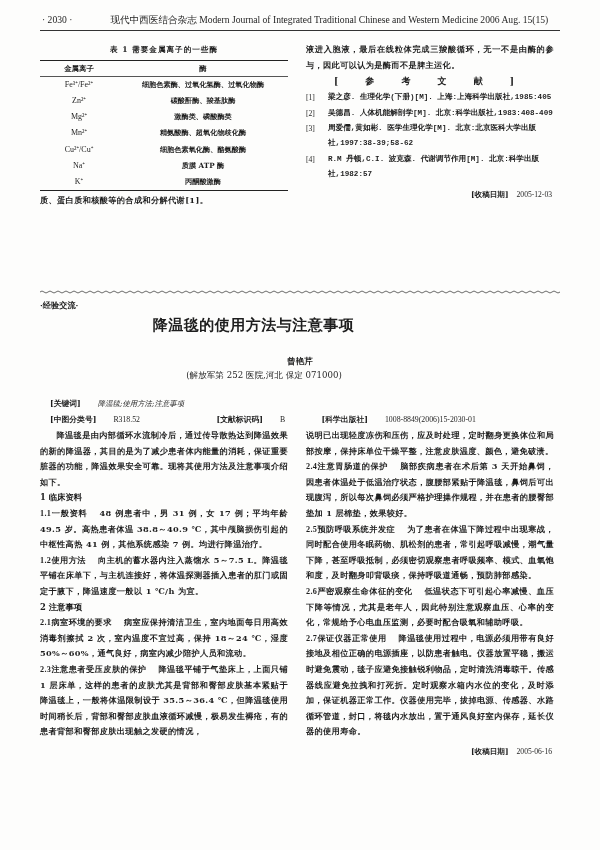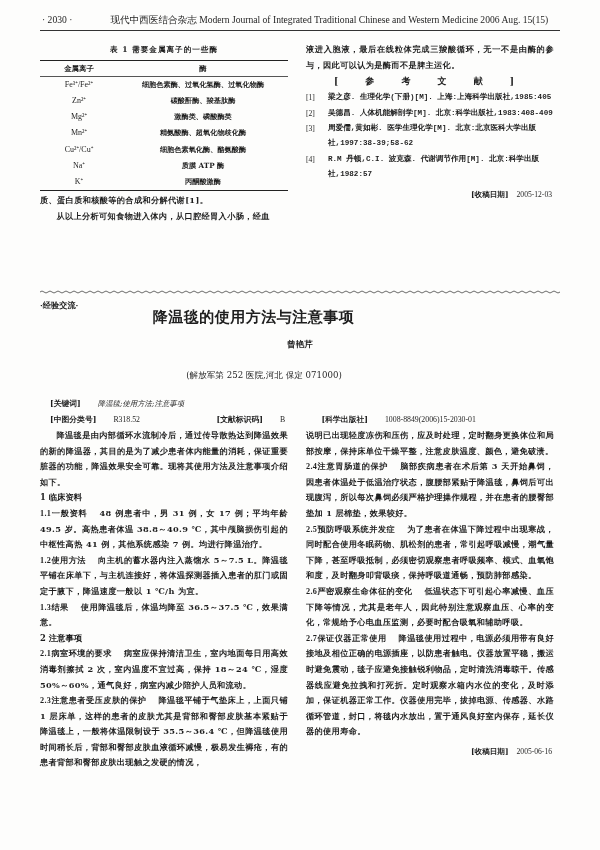--- a/index.html
+++ b/index.html
@@ -31,22 +31,22 @@
   .refs-title { text-align: center; font-weight: bold; letter-spacing: 12px; font-size: 9px; height: 17px; line-height: 17px; }
   .ref { display: flex; font-size: 7.6px; line-height: 15.4px; font-weight: bold; }
   .ref .num { width: 22px; flex: none; font-family: "Liberation Serif", serif; font-weight: normal; }
   .ref .txt { flex: 1; font-family: Liberation Mono, monospace; }
   .received { text-align: right; font-size: 7.6px; font-weight: bold; margin-top: 4px; padding-right: 2px; }
   .received .date { font-weight: normal; font-family: "Liberation Serif", serif; margin-left: 8px; }
 
   .wavy { position: absolute; top: 290px; left: 40px; width: 520px; height: 4px; }
 
   .section-tag { position: absolute; top: 300px; left: 40px; font-size: 8.2px; font-weight: bold; }
-  .title { position: absolute; top: 308px; left: 0; width: 476px; text-align: center; font-size: 15px; font-weight: bold; letter-spacing: 0.5px; font-family: "DejaVu Sans", sans-serif; padding-left: 31px; }
-  .author { position: absolute; top: 339px; left: 0; width: 600px; text-align: center; font-size: 8.6px; font-weight: bold; }
+  .title { position: absolute; top: 316px; left: 0; width: 476px; text-align: center; font-size: 15px; font-weight: bold; letter-spacing: 0.5px; font-family: "DejaVu Sans", sans-serif; padding-left: 31px; }
+  .author { position: absolute; top: 356px; left: 0; width: 600px; text-align: center; font-size: 8.6px; font-weight: bold; }
   .affil { position: absolute; top: 370px; left: 0; width: 528px; text-align: center; font-size: 8.6px; }
 
   .meta { position: absolute; left: 50px; font-size: 7.8px; white-space: nowrap; }
   .meta .k { font-weight: bold; }
   .meta .v { margin-left: 17px; font-family: "Liberation Serif", serif; }
   .meta-kw { top: 398px; }
   .meta-kw .v { font-family: "DejaVu Serif", serif; font-style: italic; font-size: 7.4px; }
   .meta-cls { top: 414px; }
   .meta-cls .grp { display: inline-block; }
   .meta-cls .grp2 { margin-left: 34px; padding-left: 40px; }
@@ -102,21 +102,20 @@
           <td class="ion">Na⁺</td>
           <td class="en">质膜 ATP 酶</td>
         </tr>
       <tr>
           <td class="ion">K⁺</td>
           <td class="en">丙酮酸激酶</td>
         </tr>
     </tbody>
   </table>
   <div class="p" style="margin-top:2px">质、蛋白质和核酸等的合成和分解代谢[1]。</div>
-  <div class="p indent">从以上分析可知食物进入体内，从口腔经胃入小肠，经血</div>
 </div>
 
 <div class="col col-right-top">
   <div class="p">液进入胞液，最后在线粒体完成三羧酸循环，无一不是由酶的参与，因此可以认为是酶而不是脾主运化。</div>
   <div class="refs-title">[ 参 考 文 献 ]</div>
   <div class="ref">
       <span class="num">[1]</span>
       <span class="txt">梁之彦. 生理化学(下册)[M]. 上海:上海科学出版社,1985:405</span>
     </div>
   <div class="ref">
@@ -152,21 +151,20 @@
   <span class="grp"><span class="k">[中图分类号]</span><span class="v">R318.52</span></span>
   <span class="grp grp2"><span class="k">[文献标识码]</span><span class="v">B</span></span>
   <span class="grp grp3"><span class="k">[科学出版社]</span><span class="v">1008-8849(2006)15-2030-01</span></span>
 </div>
 
 <div class="col col-left-body body">
   <div class="p indent">降温毯是由内部循环水流制冷后，通过传导散热达到降温效果的新的降温器，其目的是为了减少患者体内能量的消耗，保证重要脏器的功能，降温效果安全可靠。现将其使用方法及注意事项介绍如下。</div>
   <div class="h1">1   临床资料</div>
   <div class="p h2"><span class="n">1.1</span><span class="lbl">一般资料</span><span>48 例患者中，男 31 例，女 17 例；平均年龄 49.5 岁。高热患者体温 38.8～40.9 ℃，其中颅脑损伤引起的中枢性高热 41 例，其他系统感染 7 例。均进行降温治疗。</span></div>
   <div class="p h2"><span class="n">1.2</span><span class="lbl">使用方法</span><span>向主机的蓄水器内注入蒸馏水 5～7.5 L。降温毯平铺在床单下，与主机连接好，将体温探测器插入患者的肛门或固定于腋下，降温速度一般以 1 ℃/h 为宜。</span></div>
-  <div class="p h2"><span class="n">1.3</span><span class="lbl">结果</span><span>使用降温毯后，体温均降至 36.5～37.5 ℃，效果满意。</span></div>
   <div class="h1">2   注意事项</div>
   <div class="p h2"><span class="n">2.1</span><span class="lbl">病室环境的要求</span><span>病室应保持清洁卫生，室内地面每日用高效消毒剂擦拭 2 次，室内温度不宜过高，保持 18～24 ℃，湿度 50%～60%，通气良好，病室内减少陪护人员和流动。</span></div>
   <div class="p h2"><span class="n">2.3</span><span class="lbl">注意患者受压皮肤的保护</span><span>降温毯平铺于气垫床上，上面只铺 1 层床单，这样的患者的皮肤尤其是背部和臀部皮肤基本紧贴于降温毯上，一般将体温限制设于 35.5～36.4 ℃，但降温毯使用时间稍长后，背部和臀部皮肤血液循环减慢，极易发生褥疮，有的患者背部和臀部皮肤出现触之发硬的情况，</span></div>
 </div>
 
 <div class="col col-right-body body">
   <div class="p">说明已出现轻度冻伤和压伤，应及时处理，定时翻身更换体位和局部按摩，保持床单位干燥平整，注意皮肤温度、颜色，避免破溃。</div>
   <div class="p h2"><span class="n">2.4</span><span class="lbl">注意胃肠道的保护</span><span>脑部疾病患者在术后第 3 天开始鼻饲，因患者体温处于低温治疗状态，腹腰部紧贴于降温毯，鼻饲后可出现腹泻，所以每次鼻饲必须严格护理操作规程，并在患者的腰臀部垫加 1 层棉垫，效果较好。</span></div>
   <div class="p h2"><span class="n">2.5</span><span class="lbl">预防呼吸系统并发症</span><span>为了患者在体温下降过程中出现寒战，同时配合使用冬眠药物、肌松剂的患者，常引起呼吸减慢，潮气量下降，甚至呼吸抵制，必须密切观察患者呼吸频率、模式、血氧饱和度，及时翻身叩背吸痰，保持呼吸道通畅，预防肺部感染。</span></div>
   <div class="p h2"><span class="n">2.6</span><span class="lbl">严密观察生命体征的变化</span><span>低温状态下可引起心率减慢、血压下降等情况，尤其是老年人，因此特别注意观察血压、心率的变化，常规给予心电血压监测，必要时配合吸氧和辅助呼吸。</span></div>

